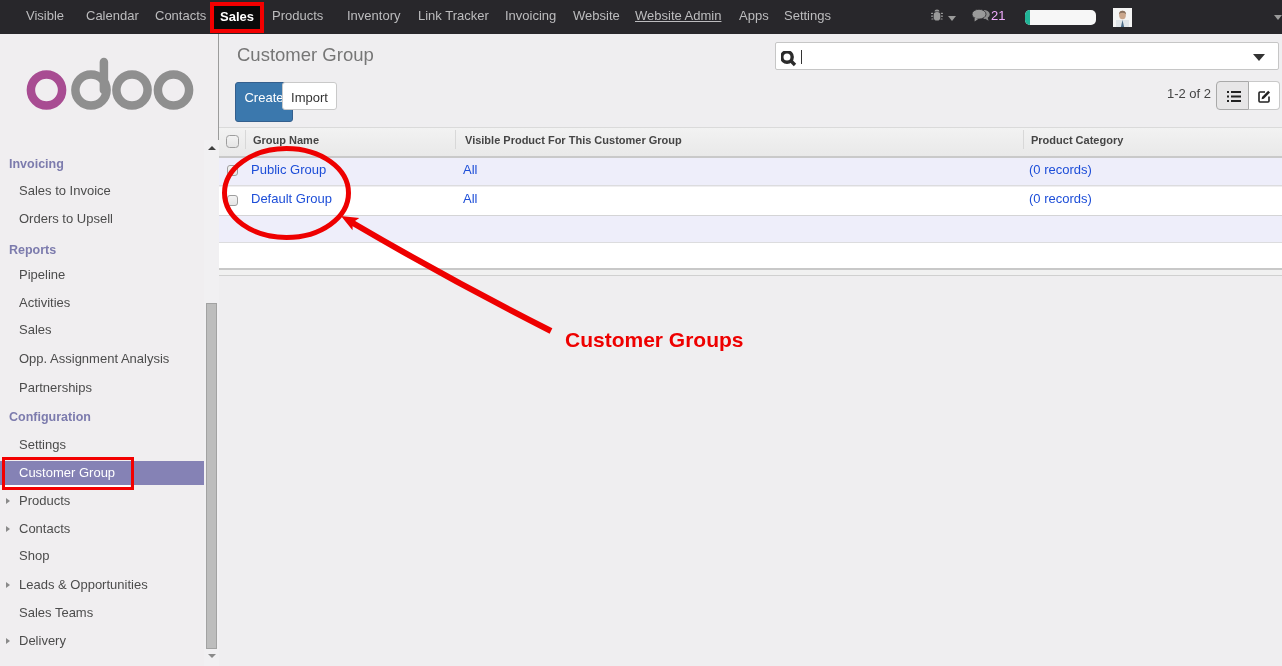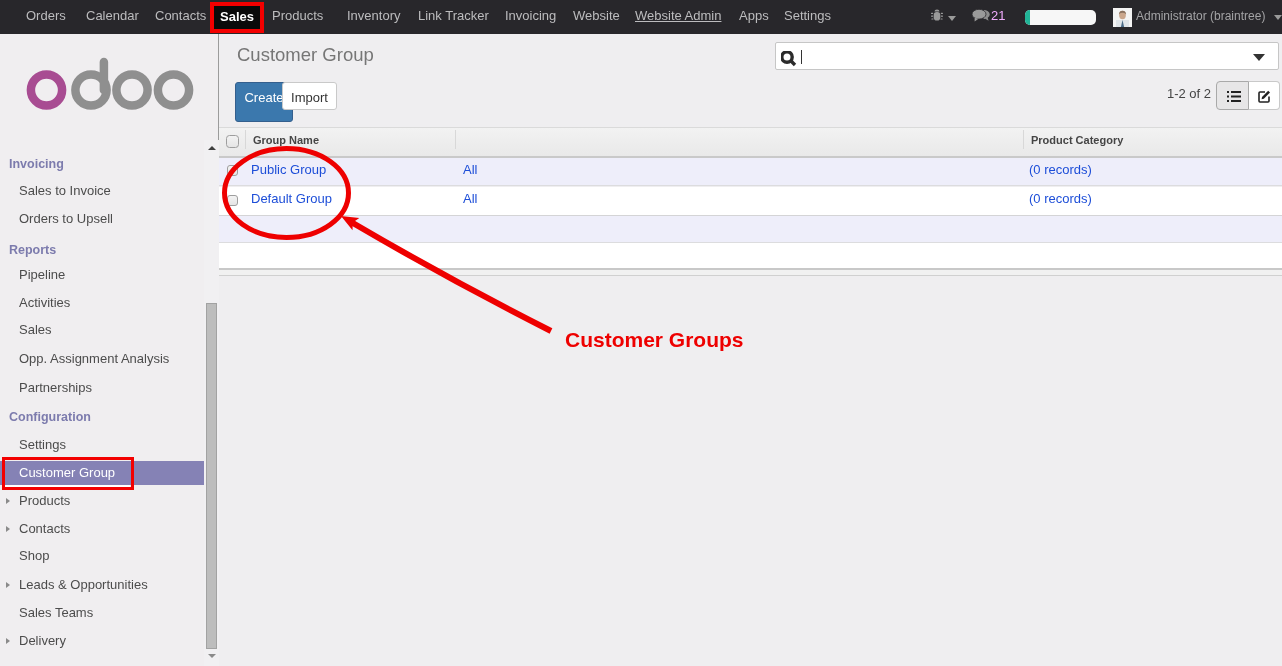--- a/index.html
+++ b/index.html
@@ -44,21 +44,21 @@
 #thead .h { position:absolute; top:0; height:28px; line-height:24.5px; font-size:11px; font-weight:bold; color:#454545; }
 #thead .sep { position:absolute; top:1.5px; width:1px; height:19px; background:#d8d8d8; }
 .row { position:absolute; left:0; width:1063px; height:28.5px; }
 .row .c { position:absolute; top:0; height:44px; line-height:24px; font-size:13px; color:#1d4ed8; }
 .cb { position:absolute; width:12px; height:12px; background:linear-gradient(#f3f3f3,#e5e5e5); border:1px solid #9e9e9e; border-radius:3px; }
 </style>
 </head>
 <body>
 
 <div id="nav">
-  <span class="mi" style="left:26px;">Orders</span>
+  <span class="mi" style="left:26px;">Visible</span>
   <span class="mi" style="left:86px;">Calendar</span>
   <span class="mi" style="left:155px;">Contacts</span>
   <span class="mi" style="left:272px;">Products</span>
   <span class="mi" style="left:347px;">Inventory</span>
   <span class="mi" style="left:418px;">Link Tracker</span>
   <span class="mi" style="left:505px;">Invoicing</span>
   <span class="mi" style="left:573px;">Website</span>
   <span class="mi" style="left:635px;text-decoration:underline;">Website Admin</span>
   <span class="mi" style="left:739px;">Apps</span>
   <span class="mi" style="left:784px;">Settings</span>
@@ -88,21 +88,20 @@
   <div class="abs" style="left:1024.5px; top:10px; width:71px; height:14.5px; background:#f7f7f7; border-radius:5px; overflow:hidden;">
     <div style="position:absolute; left:0; top:0; width:5px; height:14.5px; background:#21b598;"></div>
   </div>
   <svg class="abs" style="left:1113px; top:8px;" width="19" height="19" viewBox="0 0 19 19">
     <rect width="19" height="19" fill="#f4f4f4"></rect>
     <rect x="3" y="12" width="13" height="7" fill="#dfe4e8"></rect>
     <path d="M9.5 12 l-1.6 7 h3.2 z" fill="#4a6a86"></path>
     <ellipse cx="9.5" cy="7" rx="3.4" ry="4.2" fill="#caa68c"></ellipse>
     <path d="M5.8 6.2 a3.8 4.5 0 0 1 7.4 0 a6 6 0 0 0 -7.4 0z" fill="#8a7260"></path>
   </svg>
-  <span class="mi" style="left:1136px; color:#a3a3a5; font-size:12px;">Administrator (braintree)</span>
   <div class="abs" style="left:1274px; top:15px; width:0; height:0; border-left:4px solid transparent; border-right:4px solid transparent; border-top:5px solid #9a9a9a;"></div>
 </div>
 
 <div id="sidebar">
   <svg class="abs" style="left:26px; top:22px;" width="168" height="56" viewBox="0 0 168 56">
     <g fill="none" stroke-width="8.5">
       <circle cx="20.5" cy="34" r="15.6" stroke="#a84c92"></circle>
       <circle cx="65" cy="34" r="15.6" stroke="#8f8f8f"></circle>
       <path d="M77.9 34 L77.9 6" stroke="#8f8f8f" stroke-linecap="round"></path>
       <circle cx="106" cy="34" r="15.6" stroke="#8f8f8f"></circle>
@@ -174,20 +173,21 @@
     </svg>
   </div>
 </div>
 
 <div id="tbl">
   <div id="thead">
     <div class="cb" style="left:7px; top:6.5px; width:12.5px; height:13px; border-radius:3.5px;"></div>
     <div class="sep" style="left:26px;"></div>
     <div class="h" style="left:34px;">Group Name</div>
     <div class="sep" style="left:236px;"></div>
+    <div class="h" style="left:246px;">Visible Product For This Customer Group</div>
     <div class="sep" style="left:804px;"></div>
     <div class="h" style="left:812px;">Product Category</div>
   </div>
   <div class="row" style="top:30.5px; background:#eeeefa; border-bottom:1px solid #dcdcde;">
     <div class="cb" style="left:8px; top:7.5px; width:11px; height:11px;"></div>
     <div class="c" style="left:32px;">Public Group</div>
     <div class="c" style="left:244px;">All</div>
     <div class="c" style="left:810px;">(0 records)</div>
   </div>
   <div class="row" style="top:59.5px; height:29.5px; background:#ffffff; border-bottom:1.2px solid #d4d4d6;">

